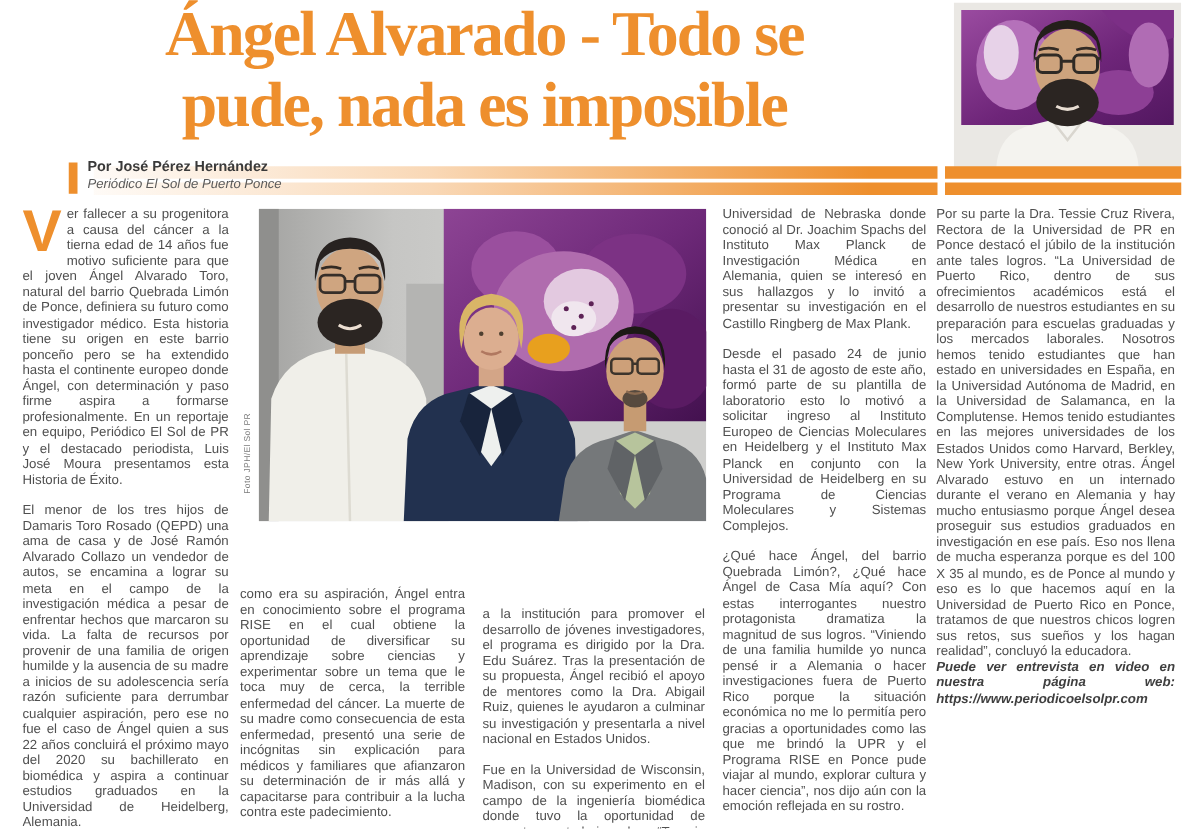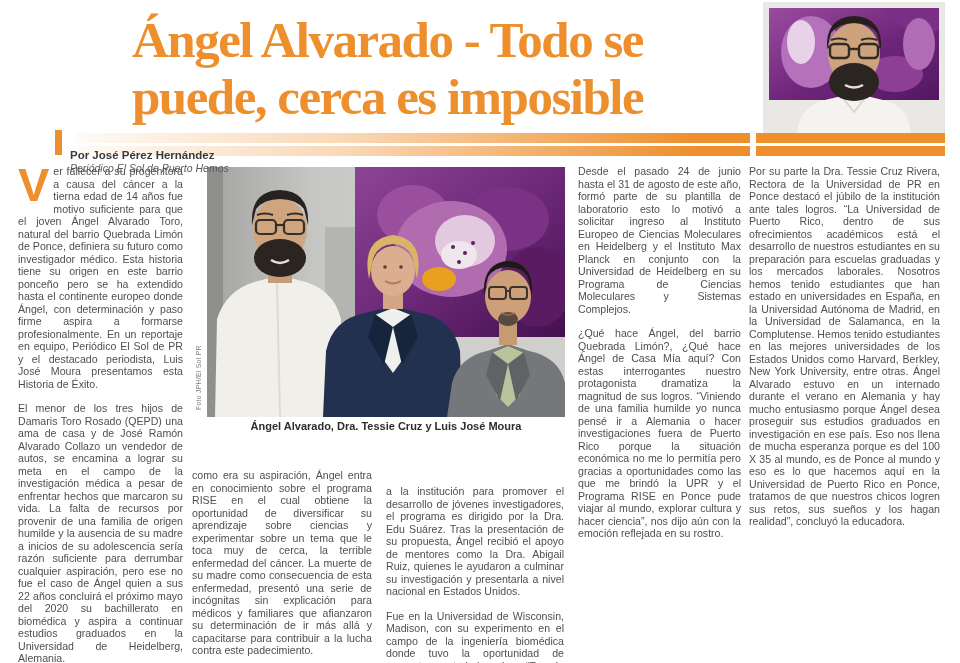--- a/index.html
+++ b/index.html
@@ -6,41 +6,41 @@
   html,body { width:960px; height:663px; overflow:hidden; background:#ffffff; }
   body { font-family:"Liberation Sans", sans-serif; position:relative; }
 
   .page { position:absolute; inset:0; background:#fff; }
 
   
   .headline {
     position:absolute; left:15px; top:0px; width:745px;
     text-align:center; font-family:"Liberation Serif", serif; font-weight:bold;
     color:#EE8F2D; font-size:51px; line-height:57px; letter-spacing:-1.5px;
-    padding-top:12px;
+    padding-top:0;
   }
   .headline span { display:block; }
 
   
   .portrait { position:absolute; left:763px; top:2px; width:182px; height:132px; }
   .portrait svg { width:100%; height:100%; display:block; }
 
   
   .rule { position:absolute; height:10px; }
   .rule-grad-1 { left:75px;  top:133px; width:675px;
     background:linear-gradient(to right, rgba(238,143,45,0.04), rgba(238,143,45,0.35) 40%, #EE8F2D 92%); }
   .rule-grad-2 { left:75px;  top:146px; width:675px;
     background:linear-gradient(to right, rgba(238,143,45,0.04), rgba(238,143,45,0.35) 40%, #EE8F2D 92%); }
   .rule-solid-1 { left:756px; top:133px; width:189px; background:#EE8F2D; }
   .rule-solid-2 { left:756px; top:146px; width:189px; background:#EE8F2D; }
 
   
   .byline { position:absolute; left:55px; top:127px; display:flex; gap:8px; z-index:5; }
   .byline-bar { width:7px; height:25px; background:#EE8F2D; margin-top:3px; flex:0 0 auto; }
-  .byline-author { font-size:11.5px; font-weight:bold; color:#3a3a3a; line-height:14px;margin-top:21px; }
+  .byline-author { font-size:11.5px; font-weight:bold; color:#3a3a3a; line-height:14px; }
   .byline-pub { font-size:10.5px; font-style:italic; color:#5a5a5a; line-height:13px; }
 
   
   .col {
     position:absolute; top:165px; bottom:0; overflow:hidden;
     font-size:10.6px; line-height:12.5px; color:#4F4F4F; text-align:justify;
   }
   .col p { margin:0 0 12px 0; }
   .col-1 { left:18px;  width:165px; }
   .col-2 { left:192px; width:180px; top:441px;margin-top:28px; }
@@ -69,21 +69,21 @@
     margin-top:3px; margin-left:15px;
   }
 </style>
 </head>
 <body>
 
 <div class="page">
 
   <h1 class="headline">
     <span>Ángel Alvarado - Todo se</span>
-    <span>puede, cerca es imposible</span>
+    <span>pude, nada es imposible</span>
   </h1>
 
   <div class="portrait">
     <svg viewBox="0 0 182 132" preserveAspectRatio="none">
       <defs>
         <linearGradient id="hp" x1="0" y1="0" x2="1" y2="1">
           <stop offset="0" stop-color="#9a4ba0"></stop>
           <stop offset="0.55" stop-color="#6e2579"></stop>
           <stop offset="1" stop-color="#521760"></stop>
         </linearGradient>
@@ -116,21 +116,21 @@
 
   <div class="rule rule-grad-1"></div>
   <div class="rule rule-grad-2"></div>
   <div class="rule rule-solid-1"></div>
   <div class="rule rule-solid-2"></div>
 
   <div class="byline">
     <div class="byline-bar"></div>
     <div>
       <div class="byline-author">Por José Pérez Hernández</div>
-      <div class="byline-pub">Periódico El Sol de Puerto Hemos</div>
+      <div class="byline-pub">Periódico El Sol de Puerto Ponce</div>
     </div>
   </div>
 
   <div class="col col-1">
     <p><span class="drop-cap">V</span><span>er fallecer a su progenitora a causa del cáncer a la tierna edad de 14 años fue motivo suficiente para que el joven Ángel Alvarado Toro, natural del barrio Quebrada Limón de Ponce, definiera su futuro como investigador médico. Esta historia tiene su origen en este barrio ponceño pero se ha extendido hasta el continente europeo donde Ángel, con determinación y paso firme aspira a formarse profesionalmente. En un reportaje en equipo, Periódico El Sol de PR y el destacado periodista, Luis José Moura presentamos esta Historia de Éxito.</span></p>
     <p>El menor de los tres hijos de Damaris Toro Rosado (QEPD) una ama de casa y de José Ramón Alvarado Collazo un vendedor de autos, se encamina a lograr su meta en el campo de la investigación médica a pesar de enfrentar hechos que marcaron su vida. La falta de recursos por provenir de una familia de origen humilde y la ausencia de su madre a inicios de su adolescencia sería razón suficiente para derrumbar cualquier aspiración, pero ese no fue el caso de Ángel quien a sus 22 años concluirá el próximo mayo del 2020 su bachillerato en biomédica y aspira a continuar estudios graduados en la Universidad de Heidelberg, Alemania.</p>
 
   </div>
 
   <div class="figure">
@@ -203,36 +203,37 @@
         <ellipse cx="301" cy="152" rx="10" ry="7" fill="#3a3430" opacity="0.8"></ellipse>
         <path d="M294 146 Q301 150 308 146" fill="none" stroke="#8a6a50" stroke-width="1.8"></path>
         <path d="M277 128 Q275 96 301 94 Q327 96 325 128 L321 110 Q315 100 301 100 Q287 100 281 110 Z" fill="#1c1916"></path>
         <g fill="none" stroke="#3c342c" stroke-width="2">
           <rect x="282" y="120" width="17" height="12" rx="3"></rect>
           <rect x="303" y="120" width="17" height="12" rx="3"></rect>
           <line x1="299" y1="124" x2="303" y2="124"></line>
         </g>
       </svg>
     </div>
-    <div class="caption">Ángel Alvarado, Dra. Tessie Cruz y Luis José Moura</div>
   </div>
 
   <div class="col col-2">
     <p>como era su aspiración, Ángel entra en conocimiento sobre el programa RISE en el cual obtiene la oportunidad de diversificar su aprendizaje sobre ciencias y experimentar sobre un tema que le toca muy de cerca, la terrible enfermedad del cáncer. La muerte de su madre como consecuencia de esta enfermedad, presentó una serie de incógnitas sin explicación para médicos y familiares que afianzaron su determinación de ir más allá y capacitarse para contribuir a la lucha contra este padecimiento.</p>
     <p>El programa Ponce-RISE consiste en fondos subvencionados que llegan</p>
   </div>
 
   <div class="col col-3">
     <p>a la institución para promover el desarrollo de jóvenes investigadores, el programa es dirigido por la Dra. Edu Suárez. Tras la presentación de su propuesta, Ángel recibió el apoyo de mentores como la Dra. Abigail Ruiz, quienes le ayudaron a culminar su investigación y presentarla a nivel nacional en Estados Unidos.</p>
     <p>Fue en la Universidad de Wisconsin, Madison, con su experimento en el campo de la ingeniería biomédica donde tuvo la oportunidad de presentar su trabajo sobre, “Terapia Génica utilizando nuestras células T para atacar las células cancerígenas”. Esto le llevó a la</p>
   </div>
 
   <div class="col col-4">
+    <p>Universidad de Nebraska donde conoció al Dr. Joachim Spachs del Instituto Max Planck de Investigación Médica en Alemania, quien se interesó en sus hallazgos y lo invitó a presentar su investigación en el Castillo Ringberg de Max Plank.</p>
     <p>Desde el pasado 24 de junio hasta el 31 de agosto de este año, formó parte de su plantilla de laboratorio esto lo motivó a solicitar ingreso al Instituto Europeo de Ciencias Moleculares en Heidelberg y el Instituto Max Planck en conjunto con la Universidad de Heidelberg en su Programa de Ciencias Moleculares y Sistemas Complejos.</p>
     <p>¿Qué hace Ángel, del barrio Quebrada Limón?, ¿Qué hace Ángel de Casa Mía aquí? Con estas interrogantes nuestro protagonista dramatiza la magnitud de sus logros. “Viniendo de una familia humilde yo nunca pensé ir a Alemania o hacer investigaciones fuera de Puerto Rico porque la situación económica no me lo permitía pero gracias a oportunidades como las que me brindó la UPR y el Programa RISE en Ponce pude viajar al mundo, explorar cultura y hacer ciencia”, nos dijo aún con la emoción reflejada en su rostro.</p>
 
   </div>
 
   <div class="col col-5">
     <p style="margin-bottom:0;">Por su parte la Dra. Tessie Cruz Rivera, Rectora de la Universidad de PR en Ponce destacó el júbilo de la institución ante tales logros. “La Universidad de Puerto Rico, dentro de sus ofrecimientos académicos está el desarrollo de nuestros estudiantes en su preparación para escuelas graduadas y los mercados laborales. Nosotros hemos tenido estudiantes que han estado en universidades en España, en la Universidad Autónoma de Madrid, en la Universidad de Salamanca, en la Complutense. Hemos tenido estudiantes en las mejores universidades de los Estados Unidos como Harvard, Berkley, New York University, entre otras. Ángel Alvarado estuvo en un internado durante el verano en Alemania y hay mucho entusiasmo porque Ángel desea proseguir sus estudios graduados en investigación en ese país. Eso nos llena de mucha esperanza porque es del 100 X 35 al mundo, es de Ponce al mundo y eso es lo que hacemos aquí en la Universidad de Puerto Rico en Ponce, tratamos de que nuestros chicos logren sus retos, sus sueños y los hagan realidad”, concluyó la educadora.</p>
+    <p class="web-note">Puede ver entrevista en video en nuestra página web: https://www.periodicoelsolpr.com</p>
   </div>
 
 </div>
 
 </body></html>

